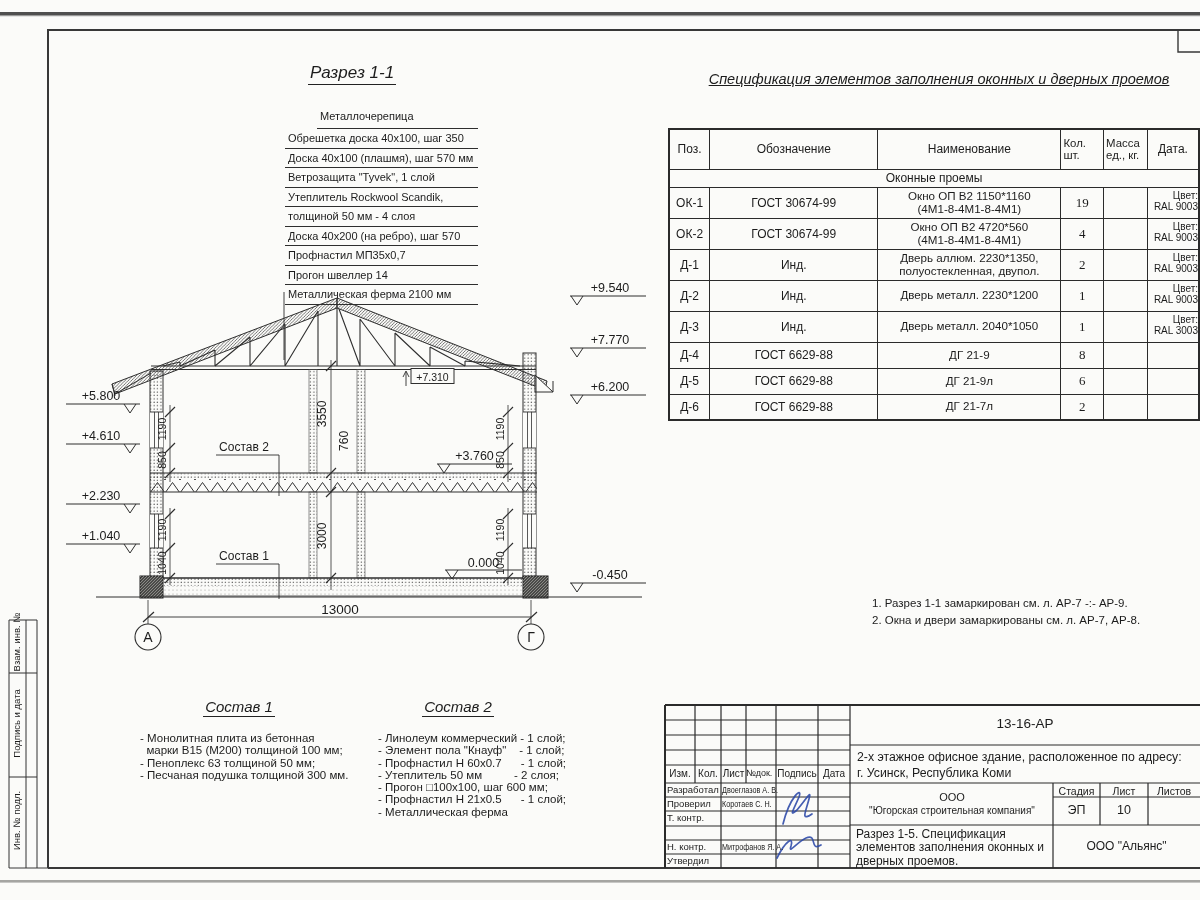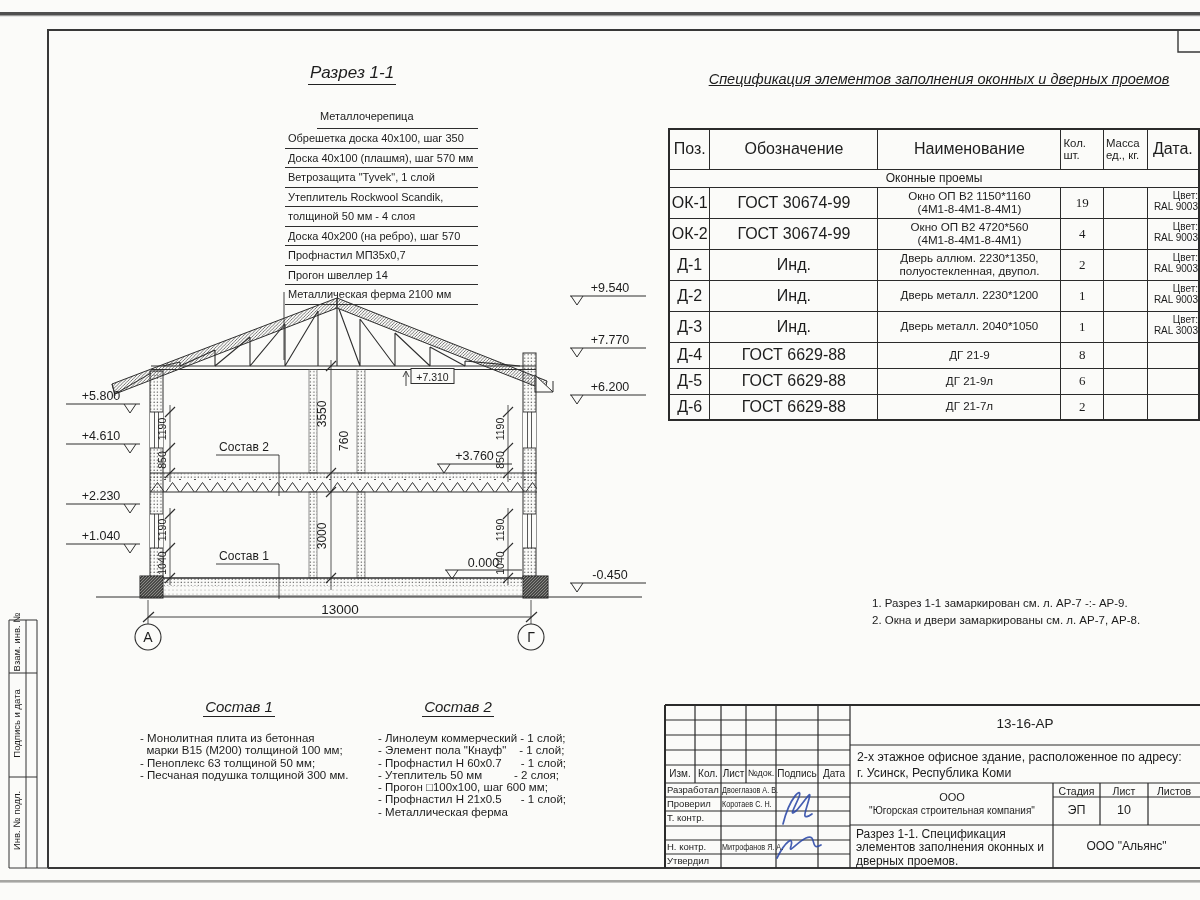--- a/index.html
+++ b/index.html
@@ -16,21 +16,21 @@
   .pre { white-space:pre; }
   .squeeze { transform:scaleX(.82); transform-origin:left center; }
 
   
   #callout { position:absolute; left:285px; top:110px; width:193px; font-size:11px; }
   #callout .hd { height:18px; border-bottom:1.2px solid #2e2e2e; padding-left:3px;margin-left:32px; }
   #callout .row { height:18.5px; line-height:18px; border-bottom:1.2px solid #2e2e2e; padding-left:3px; overflow:hidden; }
 
   
   #spec { position:absolute; left:668px; top:128px; border-collapse:collapse; table-layout:fixed; border:2px solid #2b2b2b; }
-  #spec td { border:1.3px solid #2b2b2b; font-size:16px; text-align:center; vertical-align:middle; padding:0; overflow:hidden; }
+  #spec td { border:1.3px solid #2b2b2b; font-size:12px; text-align:center; vertical-align:middle; padding:0; overflow:hidden; }
   #spec td.name { font-size:11.6px; line-height:1.1; }
   #spec td.qty { font-family:"Liberation Serif", serif; font-size:13px; }
   #spec td.note { text-align:right; vertical-align:top; font-size:10px; line-height:1.15; padding:2px 0 0 4px; }
   #spec td.hdr2 { font-size:11.4px; line-height:1.1; }
   #spec tr.band td { font-size:12px; }
 
   
   .tb { position:absolute; font-size:10px; }
 </style>
 </head>
@@ -363,21 +363,21 @@
     </tr>
   </tbody>
     </table>
 
   <div class="t" style="left:872px; top:597px; font-size:11.5px;">1. Разрез 1-1 замаркирован см. л. АР-7 -:- АР-9.</div>
   <div class="t" style="left:872px; top:614px; font-size:11.5px;">2. Окна и двери замаркированы см. л. АР-7, АР-8.</div>
 
   <div class="t tb c" style="left:665px; top:768px; width:30px;">Изм.</div>
   <div class="t tb c" style="left:695px; top:768px; width:26px;">Кол.</div>
   <div class="t tb c" style="left:721px; top:768px; width:25px;">Лист</div>
-  <div class="t tb c" style="left:746px; top:768px; width:30px; font-size:9px;">№док.</div>
+  <div class="t tb c" style="left:746px; top:768px; width:18px; font-size:9px;">№док.</div>
   <div class="t tb c" style="left:776px; top:768px; width:42px;">Подпись</div>
   <div class="t tb c" style="left:818px; top:768px; width:32px;">Дата</div>
 
   <div class="t tb" style="left:667px; top:785px; font-size:9.5px;">Разработал</div>
   <div class="t tb" style="left:667px; top:799px; font-size:9.5px;">Проверил</div>
   <div class="t tb" style="left:667px; top:813px; font-size:9.5px;">Т. контр.</div>
   <div class="t tb" style="left:667px; top:842px; font-size:9.5px;">Н. контр.</div>
   <div class="t tb" style="left:667px; top:856px; font-size:9.5px;">Утвердил</div>
 
   <div class="t tb squeeze" style="left:722px; top:785px; font-size:8.8px;">Двоеглазов А. В.</div>
@@ -390,20 +390,20 @@
   <div class="t c" style="left:852px; top:791px; width:200px; font-size:11px;">ООО</div>
   <div class="t c" style="left:852px; top:805px; width:200px; font-size:10px;">"Югорская строительная компания"</div>
 
   <div class="t c" style="left:1053px; top:785px; width:47px; font-size:10.5px;">Стадия</div>
   <div class="t c" style="left:1100px; top:785px; width:48px; font-size:10.5px;">Лист</div>
   <div class="t c" style="left:1148px; top:785px; width:52px; font-size:10.5px;">Листов</div>
   <div class="t c" style="left:1053px; top:803px; width:47px; font-size:12.5px;">ЭП</div>
   <div class="t c" style="left:1100px; top:803px; width:48px; font-size:12.5px;">10</div>
   <div class="t c" style="left:1148px; top:803px; width:52px; font-size:12.5px;"></div>
 
-  <div class="t" style="left:856px; top:828px; width:194px; font-size:12px; line-height:13.3px; white-space:normal;">Разрез 1-1. Спецификация элементов заполнения оконных и дверных проемов.</div>
+  <div class="t" style="left:856px; top:828px; width:194px; font-size:12px; line-height:13.3px; white-space:normal;">Разрез 1-5. Спецификация элементов заполнения оконных и дверных проемов.</div>
   <div class="t c" style="left:1053px; top:840px; width:147px; font-size:12px;">ООО "Альянс"</div>
 
   <div class="t rot" style="left:-9px; top:640px; width:52px; font-size:9.5px;">Взам. инв. №</div>
   <div class="t rot" style="left:-33px; top:718px; width:100px; font-size:9.5px;">Подпись и дата</div>
   <div class="t rot" style="left:-27px; top:815px; width:88px; font-size:9.5px;">Инв. № подл.</div>
 
 </div>
 
 </body></html>

